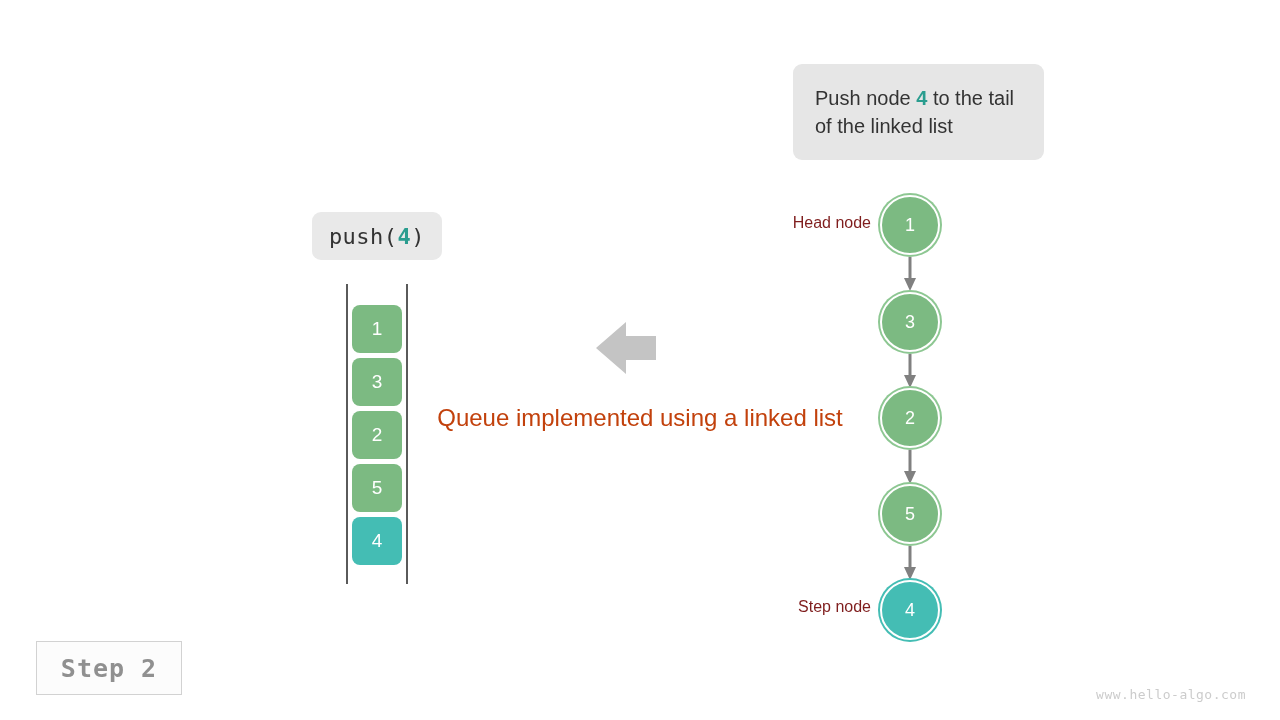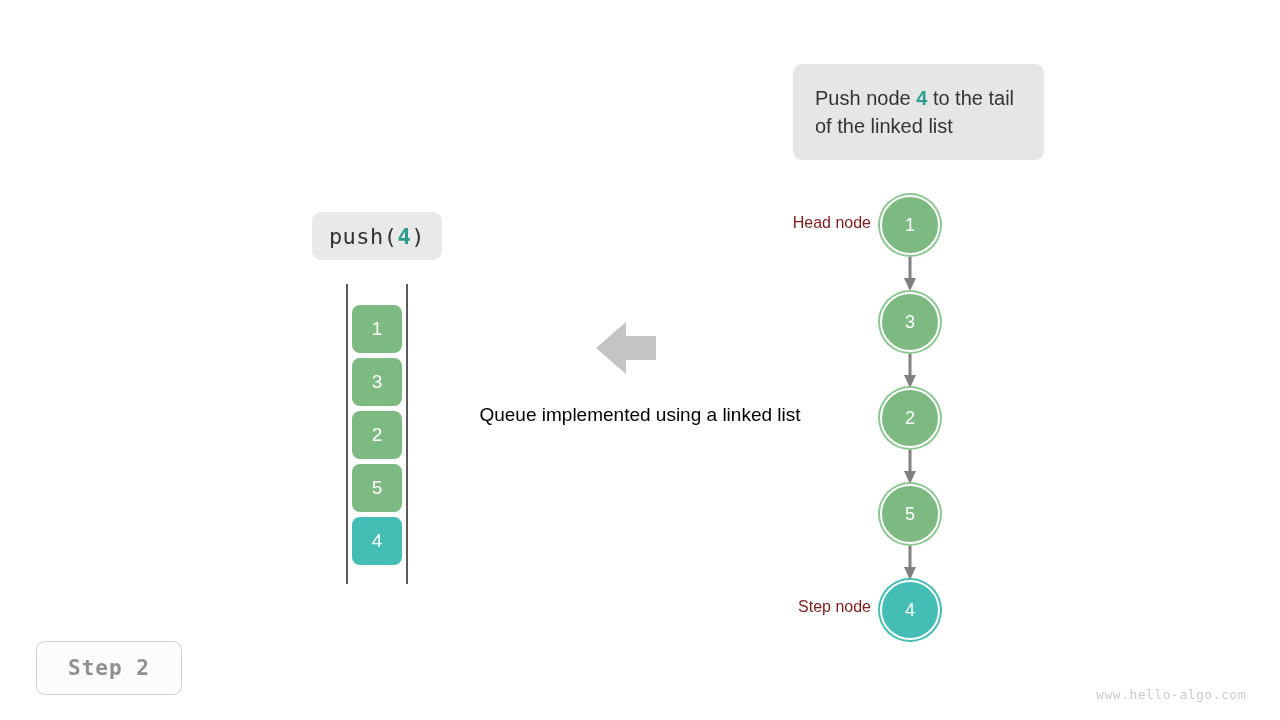--- a/index.html
+++ b/index.html
@@ -117,22 +117,22 @@
     top: 322px;
     width: 60px;
     height: 52px;
   }
   .caption {
     position: absolute;
     left: 437px;
     top: 404px;
     width: 406px;
     text-align: center;
-    font-size: 19px;
-    color: #000000;
+    font-size: 24px;
+    color: #c2410c;
     font-family: "Liberation Sans", sans-serif;
   }
 
   
   .linked-list {
     position: absolute;
     left: 880px;
     top: 185px;
     width: 80px;
     height: 465px;
@@ -179,27 +179,27 @@
   .label-tail { left: 753px; top: 598px; width: 118px; }
 
   
   .step-badge {
     position: absolute;
     left: 36px;
     top: 641px;
     width: 144px;
     height: 52px;
     border: 1.5px solid #d2d2d2;
-    border-radius: 9px;
+    border-radius: 0;
     background: #fcfcfc;
     display: flex;
     align-items: center;
     justify-content: center;
     font-family: "DejaVu Sans Mono", monospace;
-    font-size: 21px;
+    font-size: 25px;
     font-weight: bold;
     color: #909090;
     letter-spacing: 1px;
   }
 
   
   .watermark {
     position: absolute;
     right: 34px;
     bottom: 18px;

